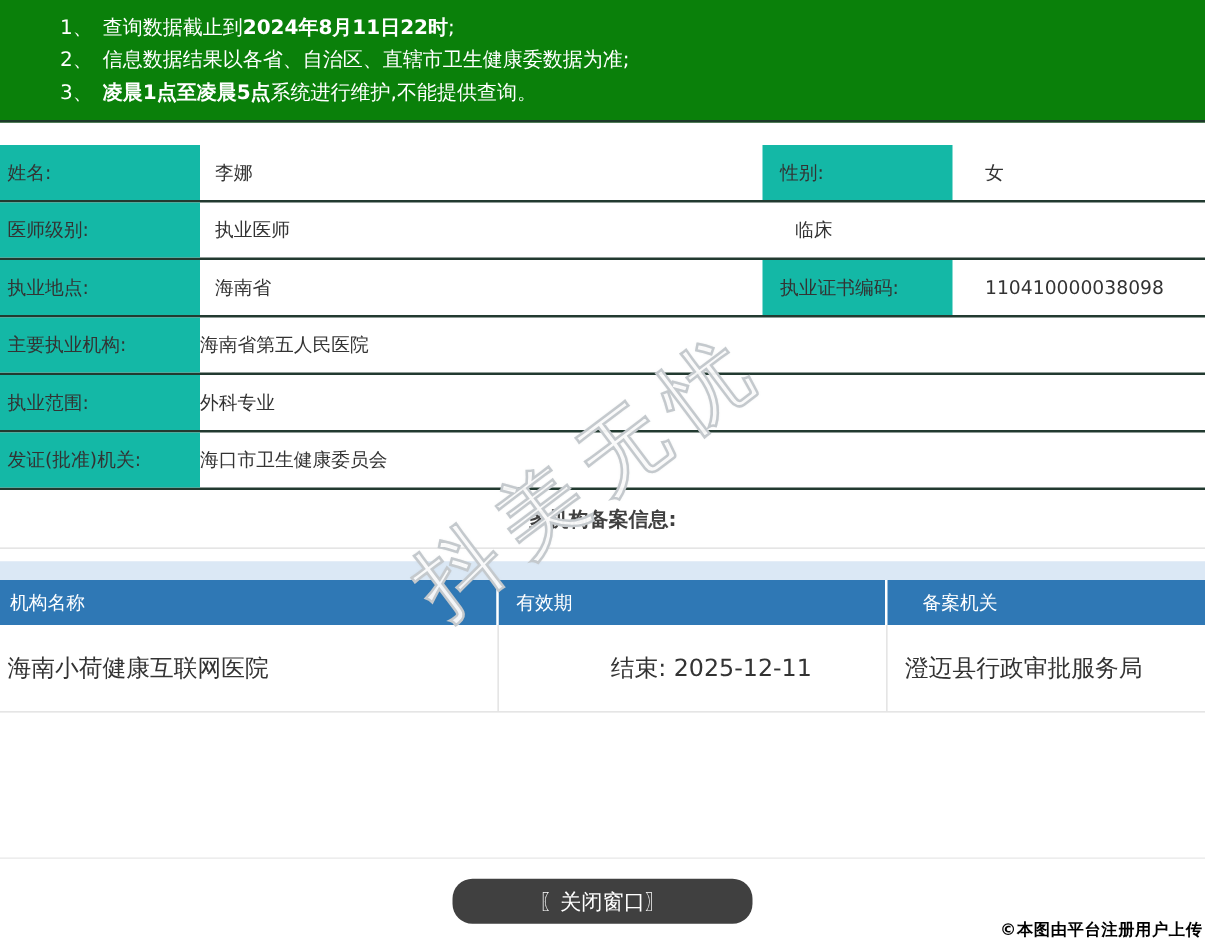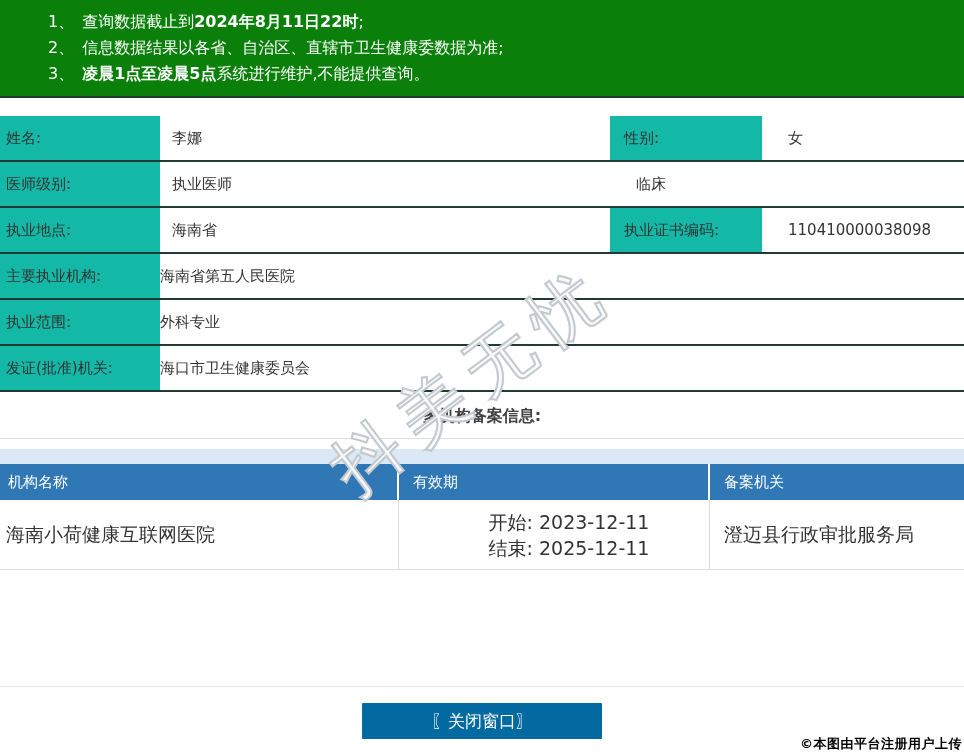--- a/index.html
+++ b/index.html
@@ -33,33 +33,33 @@
     height:47px; line-height:47px; text-align:center; font-weight:bold;
     font-size:16px; color:#404040; border-bottom:1px solid #ddd;
   }
   .gap-mid { height:10px; }
   
   .strip { height:15px; background:#dbe8f5; }
   .org-header { display:flex; height:36px; background:#2f78b5; color:#fff; font-size:15px; }
   .org-header .hcell { display:flex; align-items:center; }
   .h1 { width:399px; padding-left:8px; border-right:2px solid #fff; }
   .h2 { width:311px; padding-left:14px; border-right:2px solid #fff; }
-  .h3 { flex:1; padding-left:14px; }
+  .h3 { flex:1; padding-left:28px; }
   .org-row { display:flex; height:70px; border-bottom:1px solid #ddd; font-size:19px; }
   .org-row .dcell { display:flex; align-items:center; }
   .d1 { width:399px; padding-left:6px; border-right:1px solid #ddd; }
   .d2 { width:311px; padding-left:30px; border-right:1px solid #ddd; flex-direction:column; align-items:flex-start; justify-content:center; }
   .d2 div { line-height:26px; }
   .d3 { flex:1; padding-left:14px; }
   
   .footer-spacer { height:116px; }
   .footer-line { border-top:1px solid #e7e7e7; }
   .close-btn {
     display:block; margin:16px auto 0; width:240px; height:36px;
-    background:#0369a1; color:#fff; border:none; border-radius:1px;
+    background:#404040; color:#fff; border:none; border-radius:16px;
     font-size:17px; font-family:inherit; cursor:pointer;
   }
   .credit {
     position:absolute; right:2px; bottom:1px; font-size:13px; font-weight:bold;
     color:#000; letter-spacing:0.5px;
     text-shadow:-1px -1px 0 #fff, 1px -1px 0 #fff, -1px 1px 0 #fff, 1px 1px 0 #fff;
   }
   
   .watermark {
     position:absolute; left:292px; top:340px; width:360px; height:80px;
@@ -128,21 +128,20 @@
   <div>
     <div class="strip"></div>
     <div class="org-header">
       <div class="hcell h1">机构名称</div>
       <div class="hcell h2">有效期</div>
       <div class="hcell h3">备案机关</div>
     </div>
     <div class="org-row">
       <div class="dcell d1">海南小荷健康互联网医院</div>
       <div class="dcell d2">
-        <div>开始: 2023-12-11</div>
         <div>结束: 2025-12-11</div>
       </div>
       <div class="dcell d3">澄迈县行政审批服务局</div>
     </div>
   </div>
 
   <div class="footer-spacer"></div>
   <div class="footer-line"></div>
   <button class="close-btn">〖关闭窗口〗</button>
 

